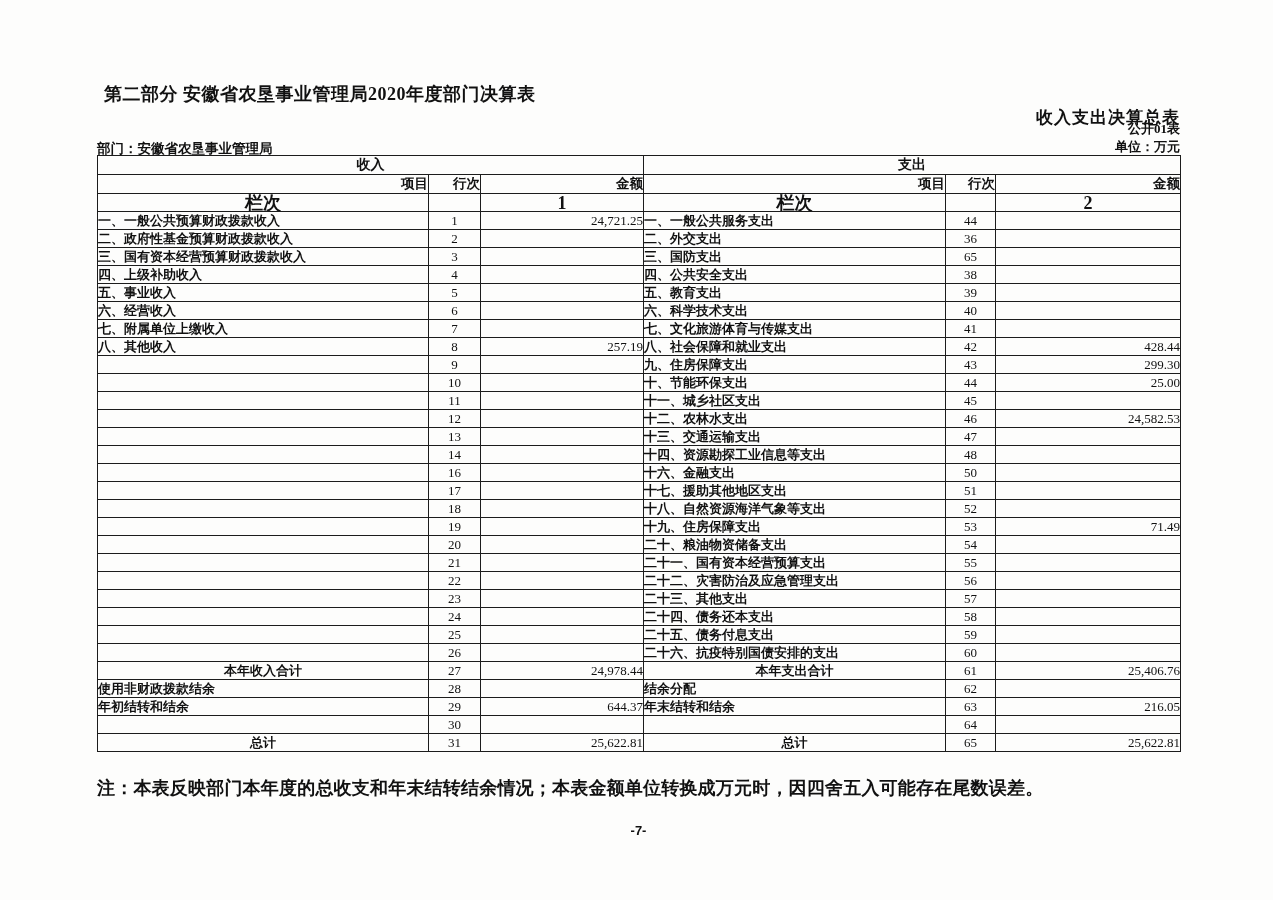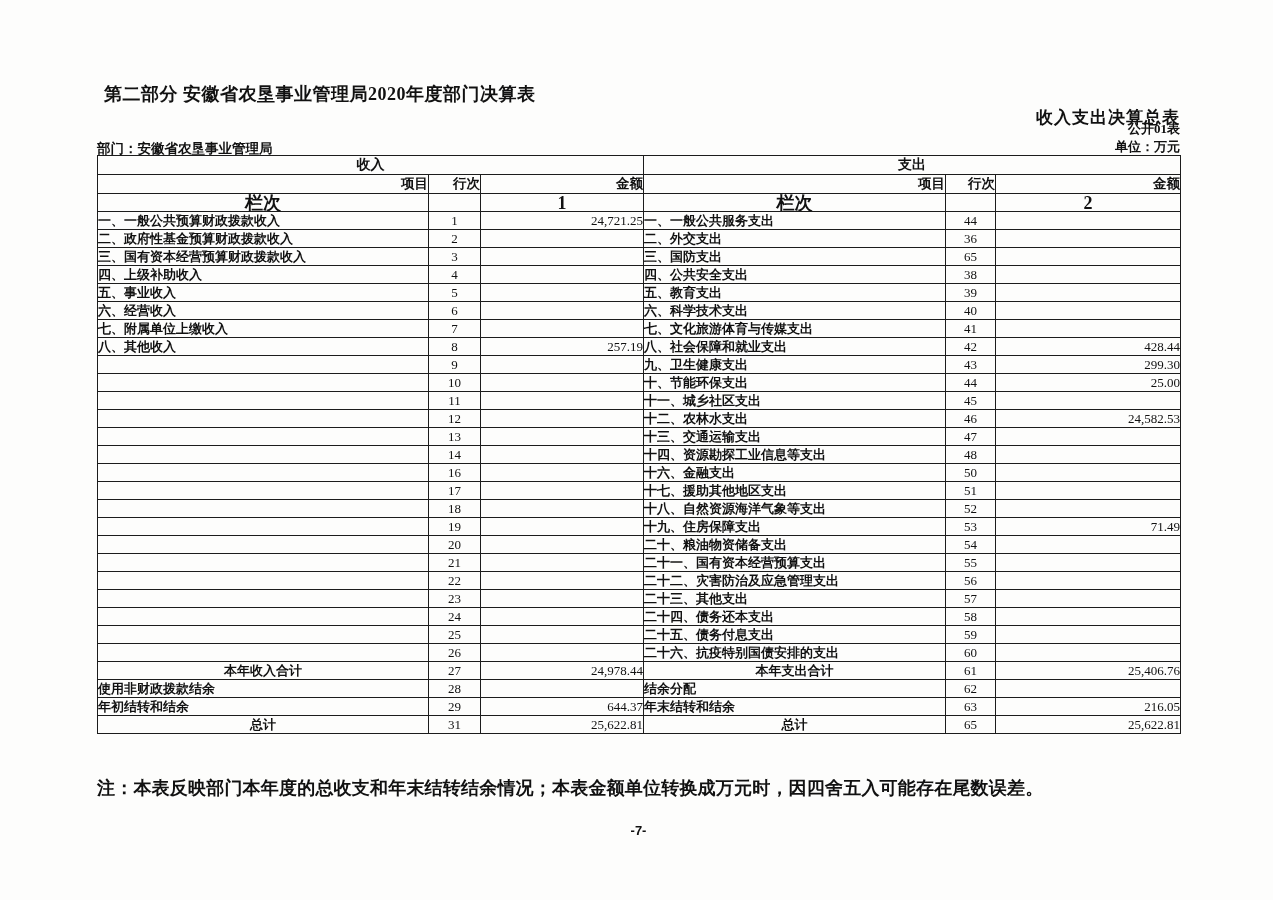--- a/index.html
+++ b/index.html
@@ -172,21 +172,21 @@
           <td class="rownum">8</td>
           <td class="amount">257.19</td>
           <td class="item">八、社会保障和就业支出</td>
           <td class="rownum">42</td>
           <td class="amount">428.44</td>
         </tr>
         <tr>
           <td class="item"></td>
           <td class="rownum">9</td>
           <td class="amount"></td>
-          <td class="item">九、卫生健康支出</td>
+          <td class="item">九、住房保障支出</td>
           <td class="rownum">43</td>
           <td class="amount">299.30</td>
         </tr>
         <tr>
           <td class="item"></td>
           <td class="rownum">10</td>
           <td class="amount"></td>
           <td class="item">十、节能环保支出</td>
           <td class="rownum">44</td>
           <td class="amount">25.00</td>
@@ -328,20 +328,28 @@
           <td class="amount"></td>
         </tr>
         <tr>
           <td class="item">年初结转和结余</td>
           <td class="rownum">29</td>
           <td class="amount">644.37</td>
           <td class="item">年末结转和结余</td>
           <td class="rownum">63</td>
           <td class="amount">216.05</td>
         </tr>
+        <tr>
+          <td class="item"></td>
+          <td class="rownum">30</td>
+          <td class="amount"></td>
+          <td class="item"></td>
+          <td class="rownum">64</td>
+          <td class="amount"></td>
+        </tr>
         <tr class="em">
           <td class="item">总计</td>
           <td class="rownum">31</td>
           <td class="amount">25,622.81</td>
           <td class="item">总计</td>
           <td class="rownum">65</td>
           <td class="amount">25,622.81</td>
         </tr>
       </tbody>
   </table>

